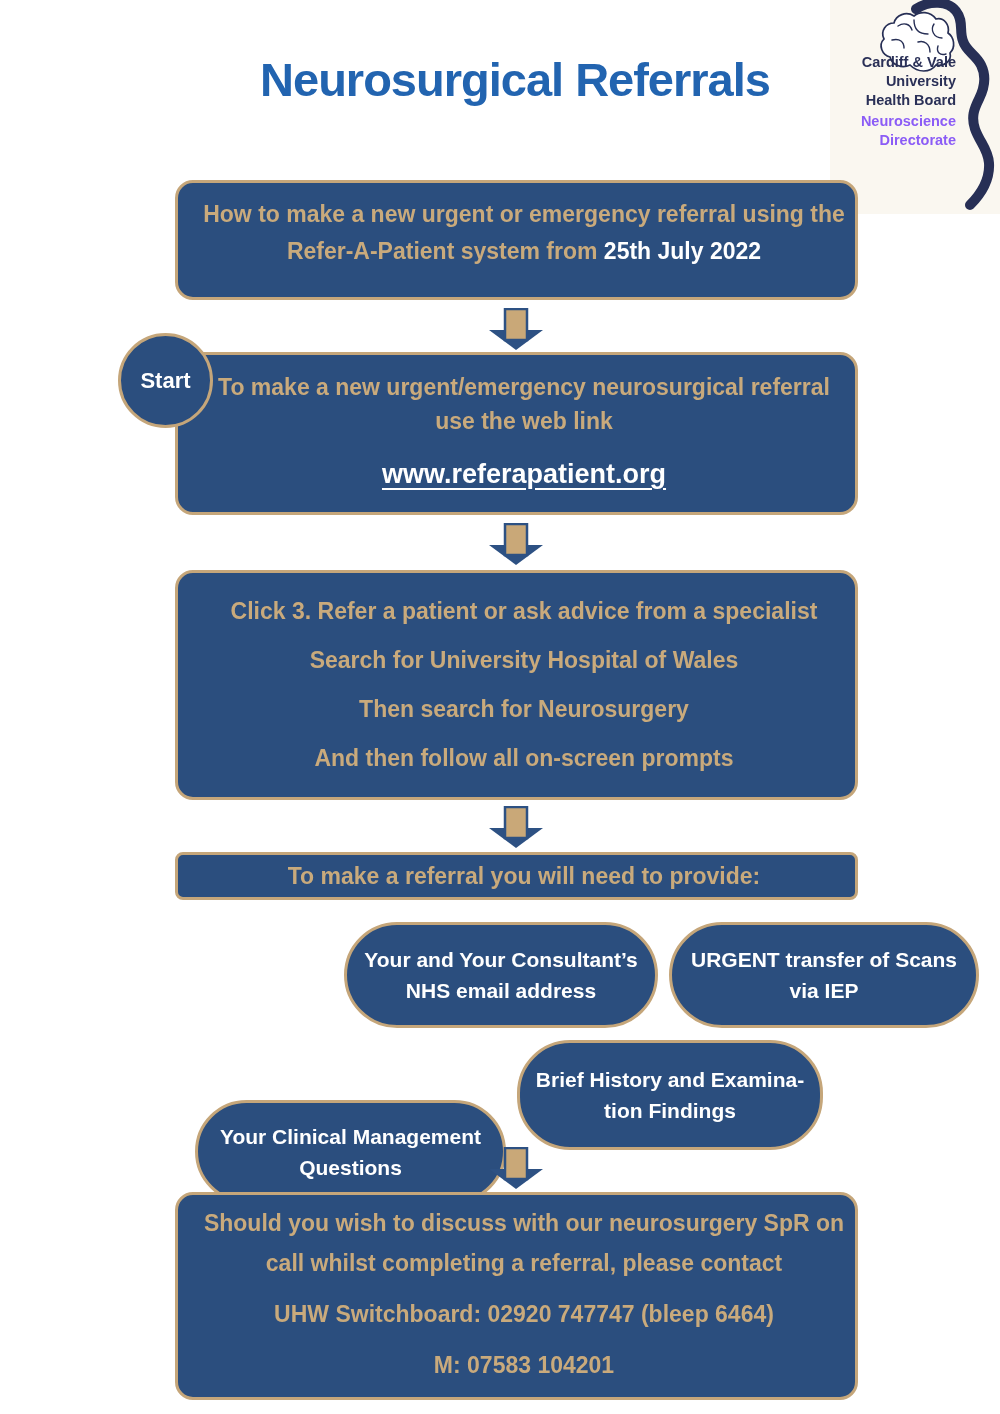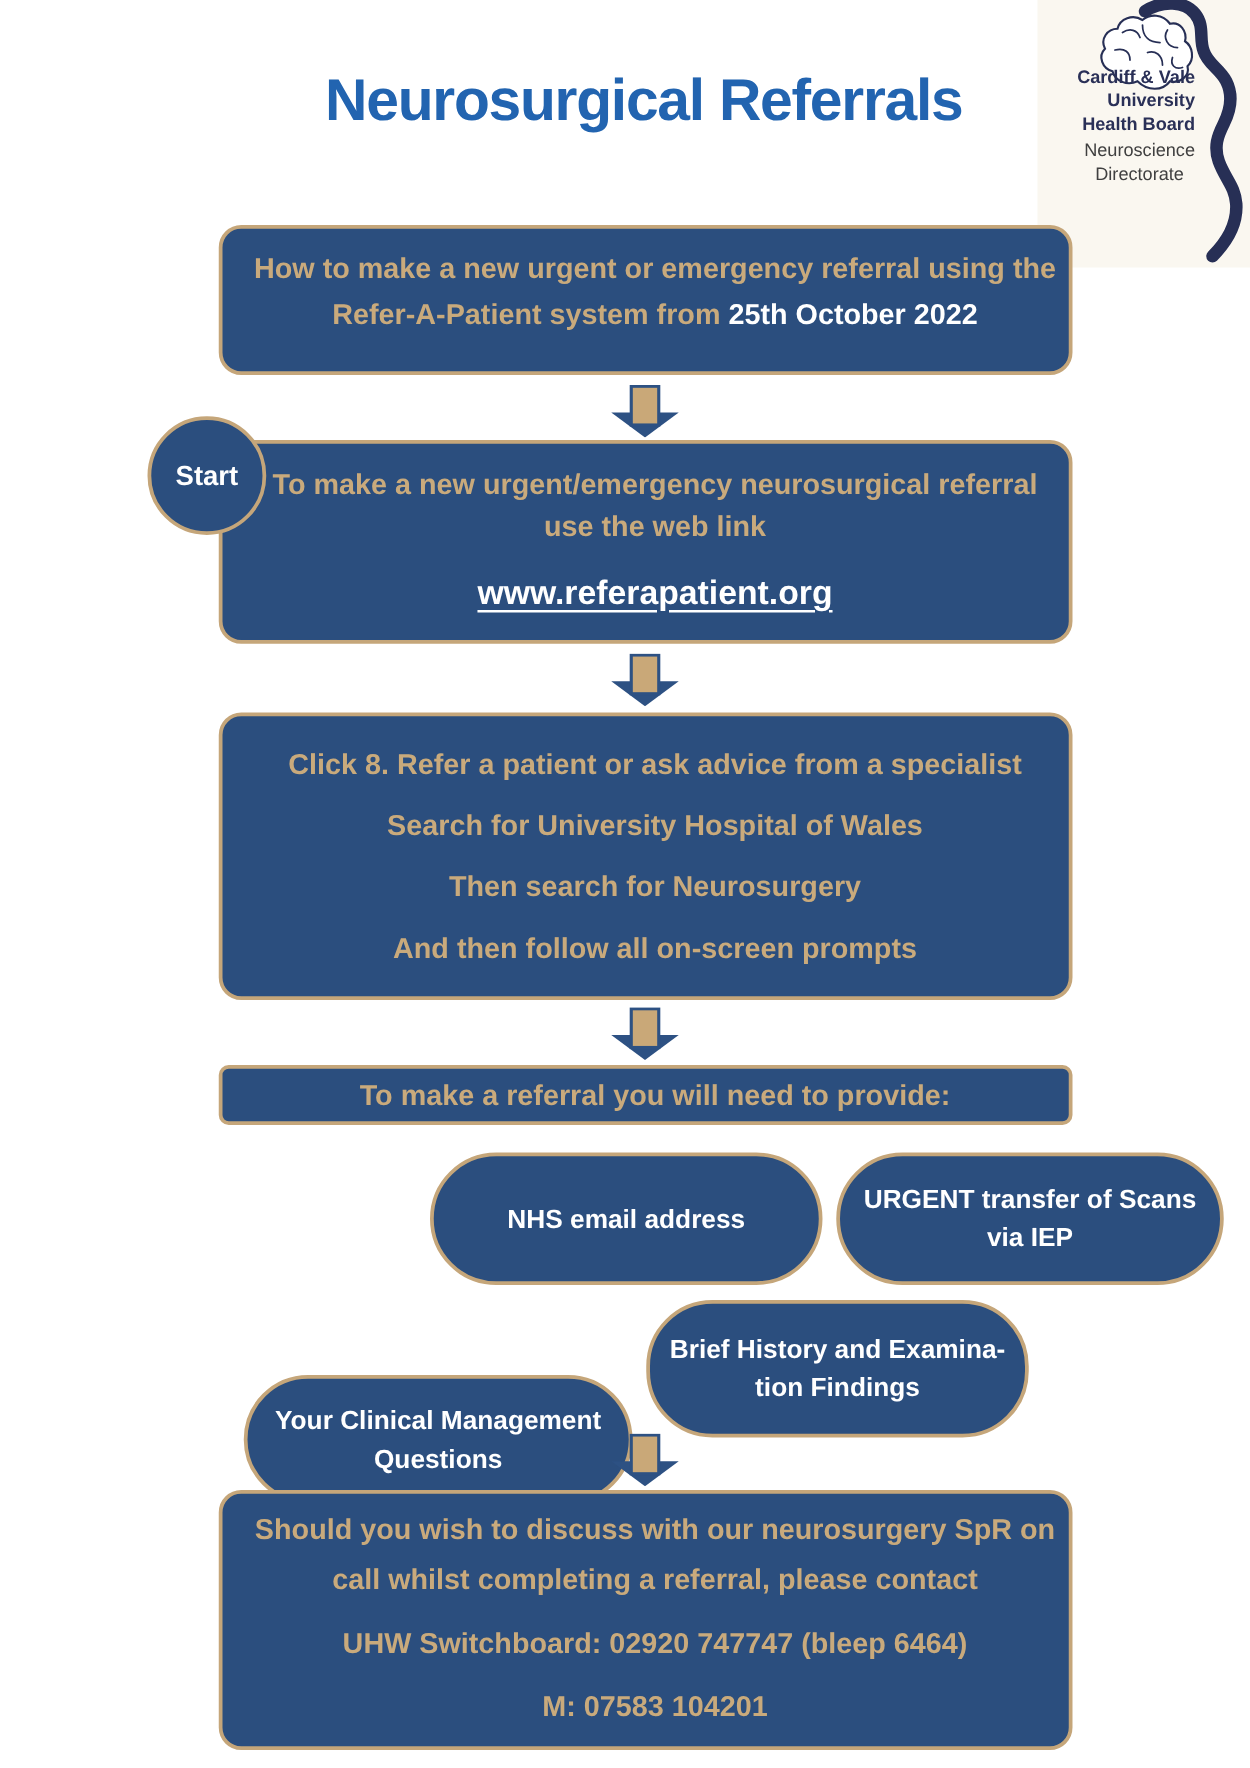--- a/index.html
+++ b/index.html
@@ -15,22 +15,22 @@
   .page{position:relative;width:1000px;height:1414px;background:#ffffff;overflow:hidden;margin:0 auto;}
 
   .title{position:absolute;left:15px;top:52px;width:1000px;text-align:center;
     font-size:47px;font-weight:700;color:var(--title-blue);letter-spacing:-1px;}
 
   
   .logo{position:absolute;top:0;right:0;width:170px;height:214px;background:#faf7f0;}
   .logo svg{position:absolute;top:0;left:0;}
   .logo .org{position:absolute;top:53px;right:44px;text-align:right;
     color:#2a3057;font-size:14.5px;font-weight:700;line-height:19px;}
-  .logo .dept{position:absolute;top:112px;right:44px;text-align:center;
-    color:#404040;font-size:14.5px;font-weight:400;line-height:19px;}
+  .logo .dept{position:absolute;top:112px;right:44px;text-align:right;
+    color:#8b5cf6;font-size:14.5px;font-weight:700;line-height:19px;}
 
   .box{position:absolute;background:var(--box-blue);border:3px solid var(--tan-border);
     border-radius:18px;color:var(--tan-text);font-weight:700;text-align:center;
     display:flex;flex-direction:column;justify-content:center;align-items:center;padding-left:15px;}
   .box .ln{font-size:23px;line-height:37px;}
   .hl{color:var(--white-text);}
 
   .intro-box{left:175px;top:180px;width:683px;height:120px;padding-bottom:14px;}
 
   .start-circle{position:absolute;left:118px;top:333px;width:95px;height:95px;border-radius:50%;
@@ -89,21 +89,21 @@
       <div>Health Board</div>
     </div>
     <div class="dept">
       <div>Neuroscience</div>
       <div>Directorate</div>
     </div>
   </div>
 
   <div class="box intro-box">
     <div class="ln">How to make a new urgent or emergency referral using the</div>
-    <div class="ln"><span>Refer-A-Patient system from </span><span class="hl">25th October 2022</span></div>
+    <div class="ln"><span>Refer-A-Patient system from </span><span class="hl">25th July 2022</span></div>
   </div>
 
   <svg class="arrow arr-1" viewBox="0 0 56 42">
     <polygon points="1,22 55,22 28,42" fill="#2d5183"></polygon>
     <rect x="17" y="1" width="22" height="31" fill="#c9a878" stroke="#2d5183" stroke-width="2.5"></rect>
   </svg>
 
   <div class="start-circle">
     <span>Start</span>
   </div>
@@ -113,36 +113,37 @@
     <div class="ln">use the web link</div>
     <div class="ln link">www.referapatient.org</div>
   </div>
 
   <svg class="arrow arr-2" viewBox="0 0 56 42">
     <polygon points="1,22 55,22 28,42" fill="#2d5183"></polygon>
     <rect x="17" y="1" width="22" height="31" fill="#c9a878" stroke="#2d5183" stroke-width="2.5"></rect>
   </svg>
 
   <div class="box steps-box">
-    <div class="ln">Click 8. Refer a patient or ask advice from a specialist</div>
+    <div class="ln">Click 3. Refer a patient or ask advice from a specialist</div>
     <div class="ln">Search for University Hospital of Wales</div>
     <div class="ln">Then search for Neurosurgery</div>
     <div class="ln">And then follow all on-screen prompts</div>
   </div>
 
   <svg class="arrow arr-3" viewBox="0 0 56 42">
     <polygon points="1,22 55,22 28,42" fill="#2d5183"></polygon>
     <rect x="17" y="1" width="22" height="31" fill="#c9a878" stroke="#2d5183" stroke-width="2.5"></rect>
   </svg>
 
   <div class="box provide-bar">
     <div class="ln">To make a referral you will need to provide:</div>
   </div>
 
   <div class="pill pill-2">
+    <div class="ln">Your and Your Consultant’s</div>
     <div class="ln">NHS email address</div>
   </div>
   <div class="pill pill-3">
     <div class="ln">URGENT transfer of Scans</div>
     <div class="ln">via IEP</div>
   </div>
   <div class="pill pill-4">
     <div class="ln">Your Clinical Management</div>
     <div class="ln">Questions</div>
   </div>

